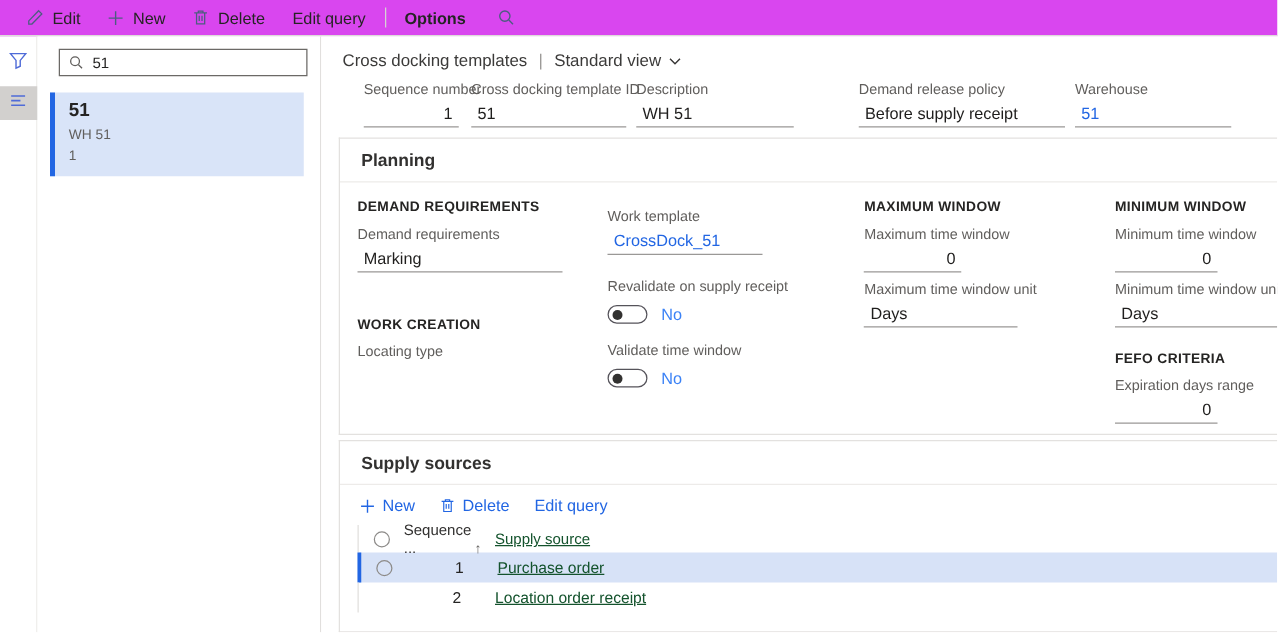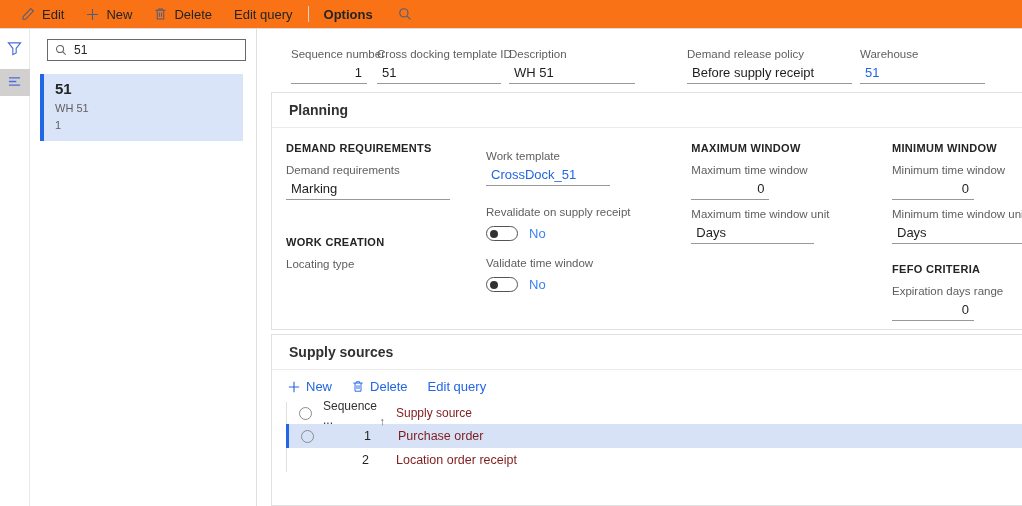--- a/index.html
+++ b/index.html
@@ -1,21 +1,21 @@
 <!DOCTYPE html>
 <html><head>
 <meta charset="utf-8">
 <style>
   * { box-sizing: border-box; margin: 0; padding: 0; }
   html,body { width:1022px; height:506px; overflow:hidden; background:#fff; }
   body { font-family:"Liberation Sans", sans-serif; color:#252423; }
   .app { width:1022px; height:506px; display:flex; flex-direction:column; background:#fff; }
 
   
-  .cmdbar { height:29px; min-height:29px; border-bottom:1px solid #dddbd9; display:flex; align-items:center; padding-left:10px; font-size:13px; background:#f97316; }
+  .cmdbar { height:29px; min-height:29px; border-bottom:1px solid #dddbd9; display:flex; align-items:center; padding-left:10px; font-size:13px; background:#d946ef; }
   .cmd { display:flex; align-items:center; gap:7px; padding:0 11px; height:28px; cursor:pointer; color:#252423; white-space:nowrap; }
   .cmd .ic { display:flex; color:#4c5d80; }
   .cmd.bold { font-weight:700; }
   .vdiv { width:1px; height:16px; background:#d6d4d2; margin:0 4px; }
   .cmd-search { padding:0 14px; }
 
   .content { flex:1; display:flex; overflow:hidden; }
 
   
   .rail { width:30px; min-width:30px; border-right:1px solid #eceae8; display:flex; flex-direction:column; align-items:center; padding-top:8px; }
@@ -74,21 +74,21 @@
   .grid { margin-left:14px; font-size:12.5px; }
   .grow { display:flex; align-items:center; height:24px; border-left:1px solid #e1dfdd; }
   .grow.hdr { height:22px; font-size:12px; color:#323130; }
   .grow.sel { background:#d7e2f7; border-left:3px solid #2266E3; }
   .c-check { width:36px; display:flex; justify-content:center; }
   .circle { width:13px; height:13px; border:1px solid #8d8b89; border-radius:50%; background:transparent; }
   .hidden { visibility:hidden; }
   .c-seq { width:62px; display:flex; align-items:flex-end; justify-content:space-between; }
   .c-seq.val { justify-content:flex-end; padding-right:16px; }
   .sortic { color:#605e5c; font-size:11px; }
-  .c-src { padding-left:11px; color:#7f1d1d; }
+  .c-src { padding-left:11px; color:#14532d;text-decoration:underline; }
 </style>
 </head>
 <body>
 
 <div class="app">
 
   <div class="cmdbar">
     <div class="cmd">
       <span class="ic">
         <svg width="14" height="14" viewBox="0 0 16 16">
@@ -162,20 +162,32 @@
       <div class="listitem">
         <div class="t">51</div>
         <div class="s">WH 51</div>
         <div class="s">1</div>
       </div>
     </div>
 
     <div class="main">
 
       <div class="mainhead">
+        <div class="titlerow">
+          <span>Cross docking templates</span>
+          <span class="pipe">|</span>
+          <span class="viewsel">
+            <span>Standard view</span>
+            <span class="chev">
+              <svg width="10" height="6" viewBox="0 0 10 6">
+                  <path d="M1 1l4 4 4-4" fill="none" stroke="currentColor" stroke-width="1.2"></path>
+                </svg>
+            </span>
+          </span>
+        </div>
 
         <div class="fieldsrow">
           <div class="fld w-f1">
             <div class="lbl">Sequence number</div>
             <div class="uval num">1</div>
           </div>
           <div class="fld w-f2">
             <div class="lbl">Cross docking template ID</div>
             <div class="uval">51</div>
           </div>

